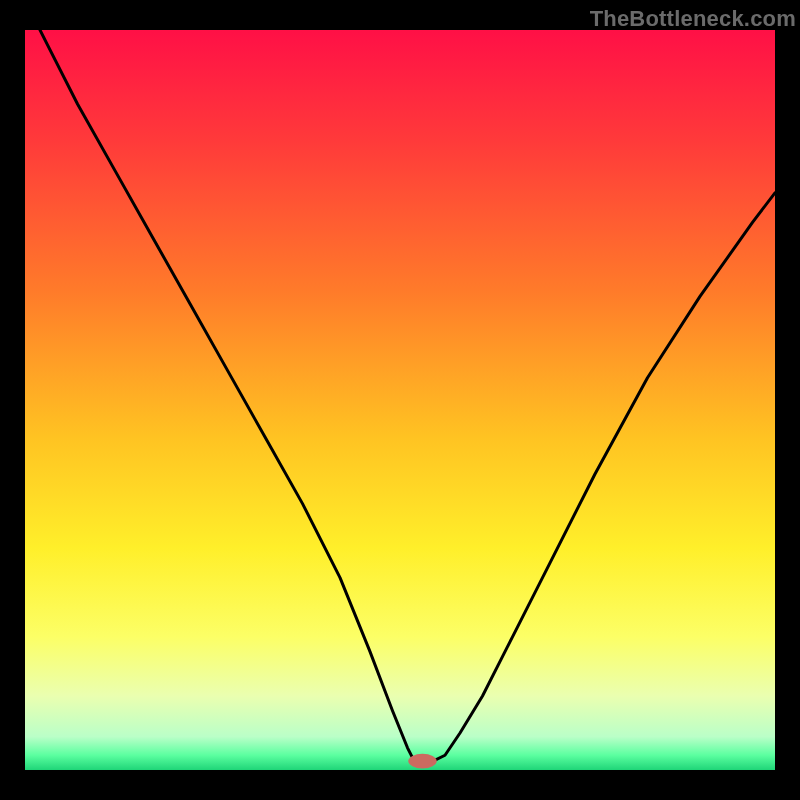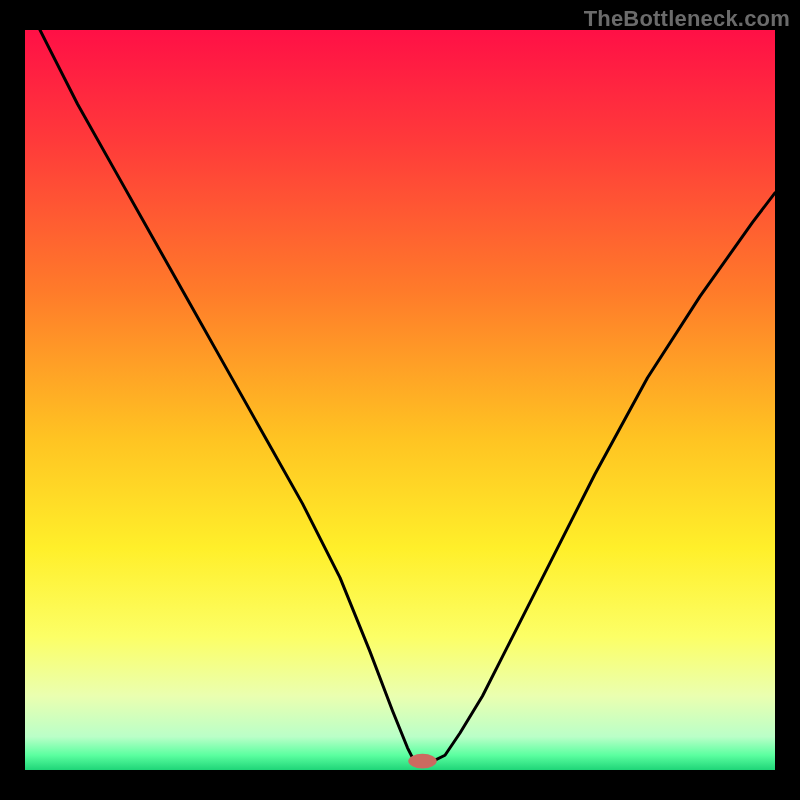--- a/index.html
+++ b/index.html
@@ -13,21 +13,21 @@
   }
   .frame {
     position: relative;
     width: 800px;
     height: 800px;
     background: #000;
   }
   .watermark {
     position: absolute;
     top: 6px;
-    right: 10px;
+    right: 4px;
     color: #6b6b6b;
     font-size: 22px;
     font-weight: 600;
     letter-spacing: 0.2px;
     user-select: none;
   }
   .plot {
     position: absolute;
     left: 25px;
     top: 30px;

